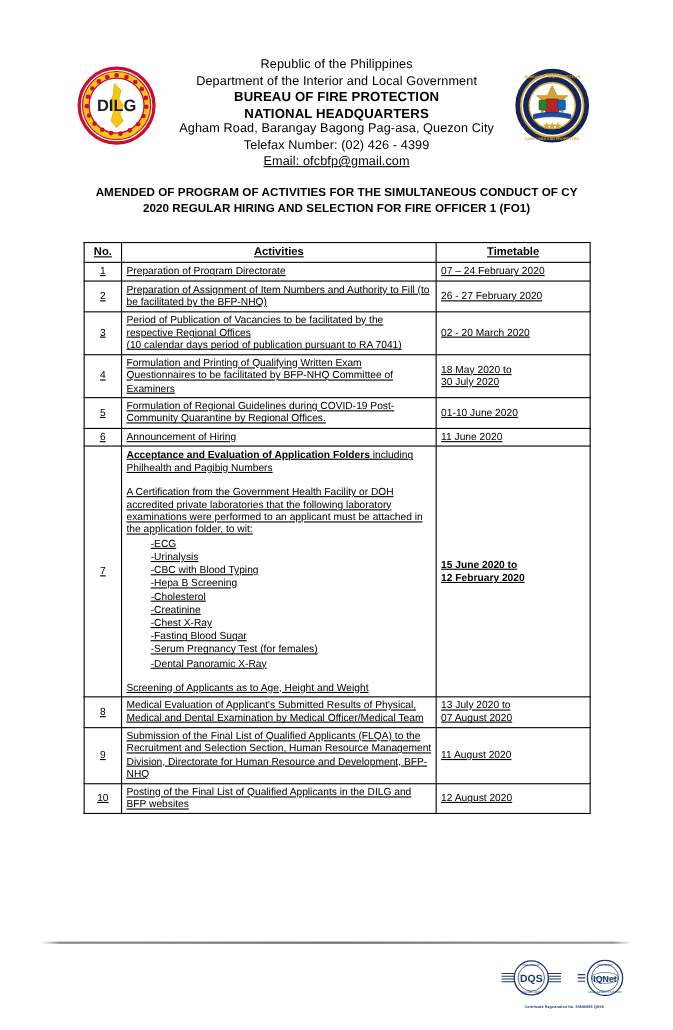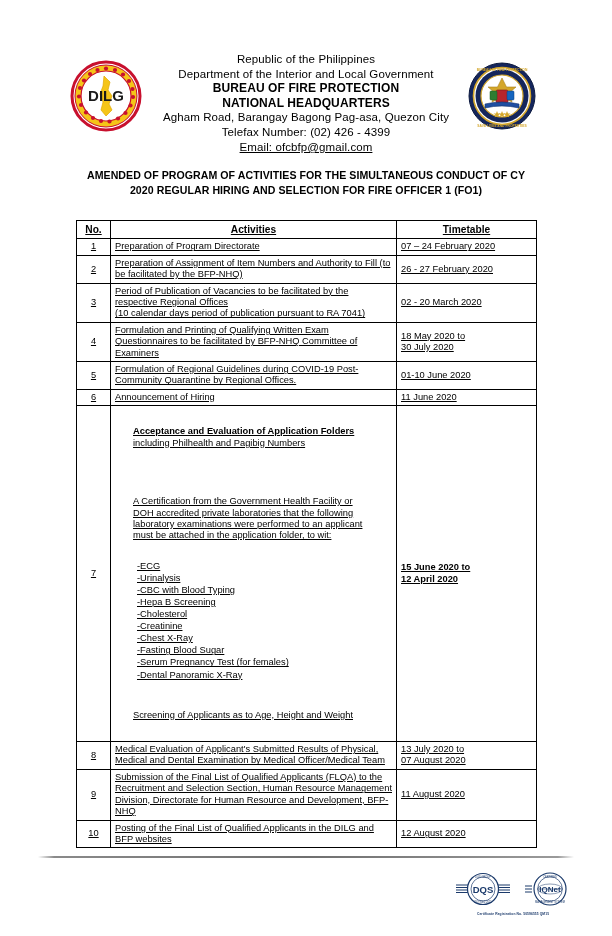--- a/index.html
+++ b/index.html
@@ -120,21 +120,21 @@
     font-size: 9.6px;
   }
   td.time.bold { font-weight: bold; }
 
   .r7 { vertical-align: top; }
   .r7 .hd {
     font-weight: bold;
     display: inline;
   }
   .r7 p {
-    margin: 18px;
+    margin: 0;
     padding: 0;
   }
   .r7 .gap { height: 11px; }
   .r7 ul {
     margin: 0;
     padding: 0 0 0 22px;
     list-style: none;
   }
   .r7 ul li {
     margin: 0;
@@ -324,21 +324,21 @@
               <li>-Chest X-Ray</li>
               <li>-Fasting Blood Sugar</li>
               <li>-Serum Pregnancy Test (for females)</li>
               <li>-Dental Panoramic X-Ray</li>
             </ul>
             <div class="gap"></div>
             <p>Screening of Applicants as to Age, Height and Weight</p>
           </td>
           <td class="time bold">
             <span>15 June 2020 to</span><br>
-            <span>12 April 2020</span>
+            <span>12 February 2020</span>
           </td>
         </tr>
 
         <tr>
           <td class="no">8</td>
           <td class="act">Medical Evaluation of Applicant's Submitted Results of Physical, Medical and Dental Examination by Medical Officer/Medical Team</td>
           <td class="time">
             <span>13 July 2020 to</span><br>
             <span>07 August 2020</span>
           </td>

